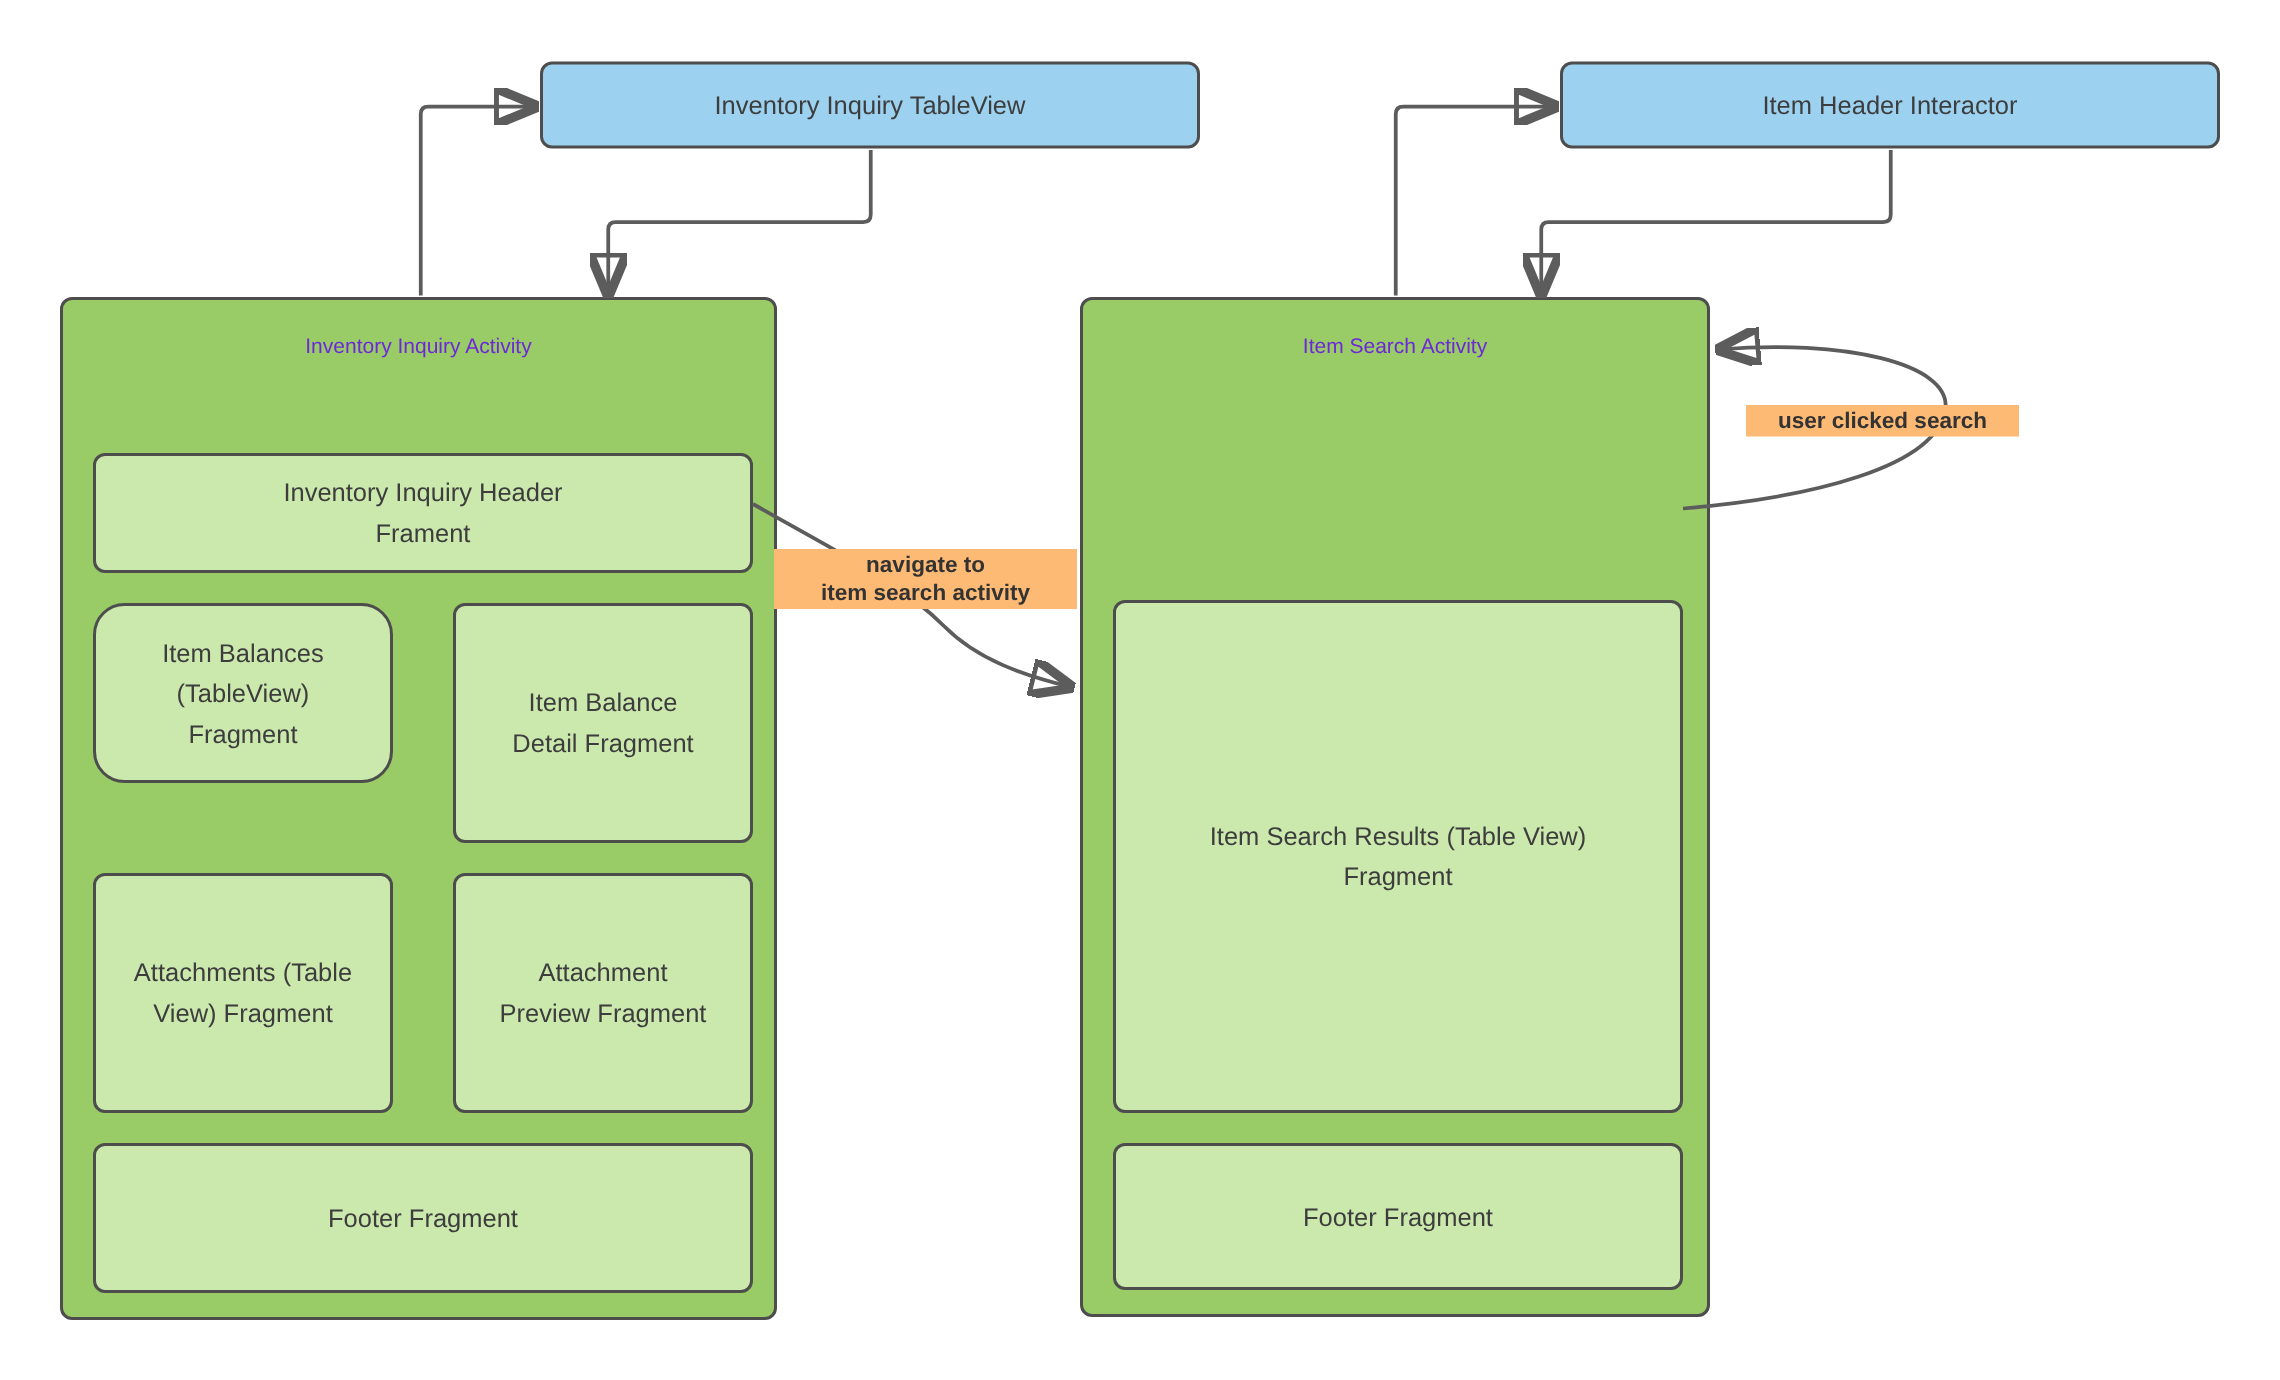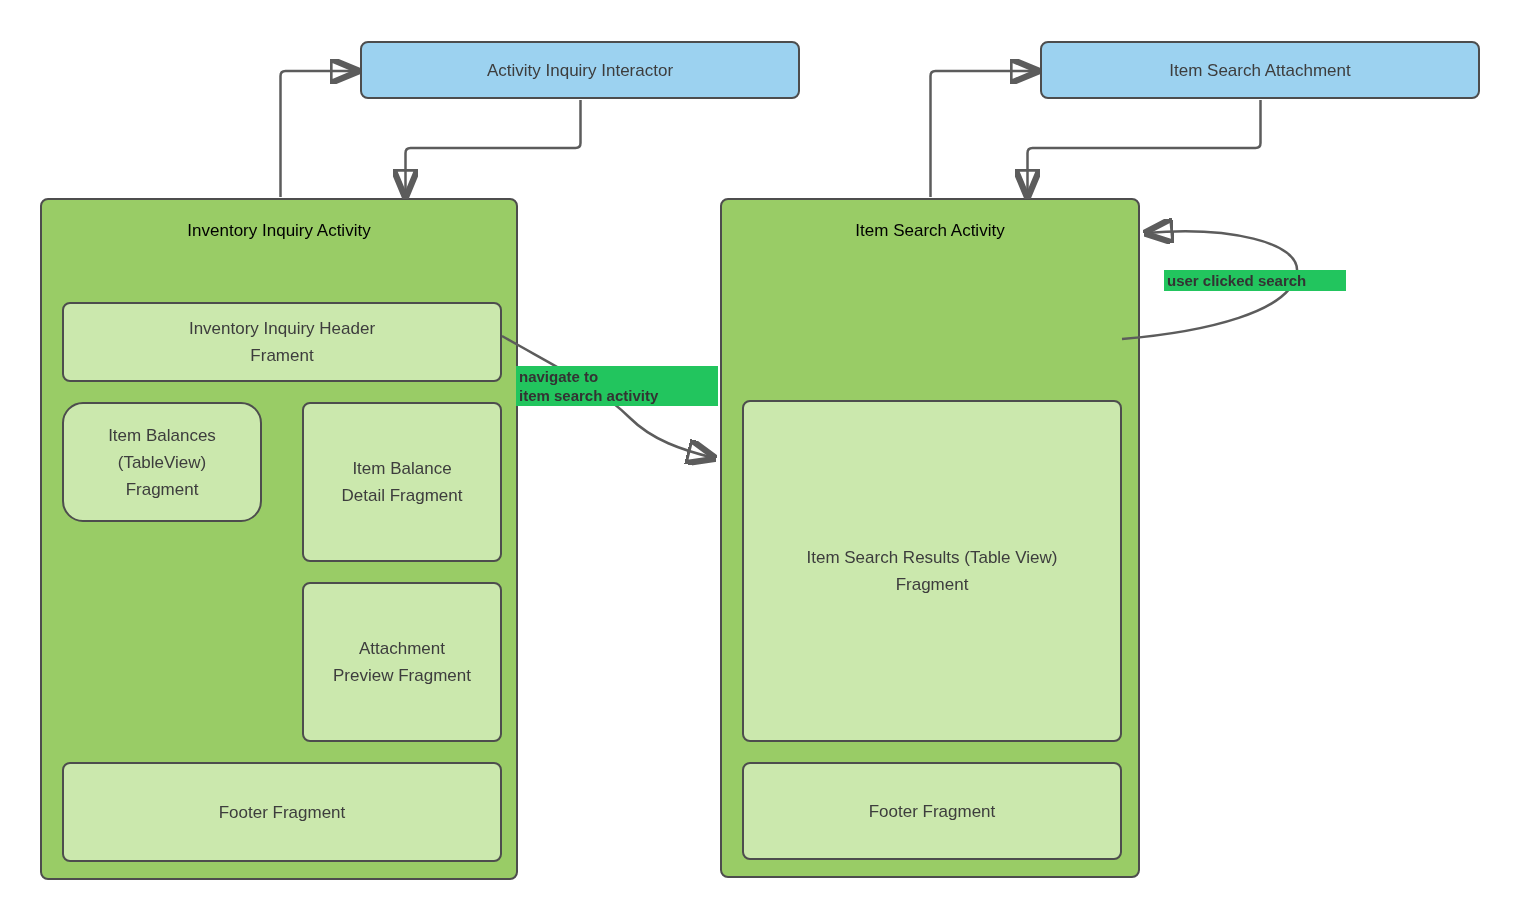--- a/index.html
+++ b/index.html
@@ -25,22 +25,22 @@
     line-height: 27px;
     z-index: 2;
   }
   .interactor { background: #9cd2f0; }
   .activity   { background: #99cc66; display: block; }
   .fragment   { background: #cbe8ad; }
   .activity-title {
     display: block;
     padding-top: 17px;
     text-align: center;
-    font-size: 17px;
-    color: #000000;
+    font-size: 14px;
+    color: #6d28d9;
   }
   
   .frag-ii-header   { left: 20px;  top: 102px; width: 440px; height: 80px; }
   .frag-balances    { left: 20px;  top: 202px; width: 200px; height: 120px; border-radius: 21px; }
   .frag-detail      { left: 260px; top: 202px; width: 200px; height: 160px; }
   .frag-attach      { left: 20px;  top: 382px; width: 200px; height: 160px; }
   .frag-preview     { left: 260px; top: 382px; width: 200px; height: 160px; justify-content: center; }
   .frag-ii-footer   { left: 20px;  top: 562px; width: 440px; height: 100px; }
   .frag-is-header   { left: 20px;  top: 102px; width: 380px; height: 80px; }
   .frag-is-results  { left: 20px;  top: 200px; width: 380px; height: 342px; }
@@ -67,22 +67,22 @@
     stroke-width: 2.5;
     stroke-linejoin: round;
   }
   .edge-label {
     position: absolute;
     z-index: 6;
     font-size: 15px;
     font-weight: bold;
     line-height: 19px;
     color: #333333;
-    text-align: left;
-    background: #22c55e;
+    text-align: center;
+    background: #fdba74;
     padding: 1px 3px;
   }
   #navigate-label { left: 516px; top: 366px; width: 196px; }
   #user-clicked-label { left: 1164px; top: 270px; width: 176px; }
 </style>
 </head>
 <body>
 
 <div id="canvas">
 
@@ -100,37 +100,40 @@
     <path d="M 1122 339 C 1205 332, 1292 312, 1297 272 C 1300 242, 1228 226, 1146 233" marker-end="url(#arrow)"></path>
   </svg>
 
   <div id="navigate-label" class="edge-label">
     <div>navigate to</div>
     <div>item search activity</div>
   </div>
   <div id="user-clicked-label" class="edge-label">user clicked search</div>
 
   <div class="node interactor" style="left:360px; top:41px; width:440px; height:58px;">
-    <span class="lbl">Activity Inquiry Interactor</span>
+    <span class="lbl">Inventory Inquiry TableView</span>
   </div>
   <div class="node interactor" style="left:1040px; top:41px; width:440px; height:58px;">
-    <span class="lbl">Item Search Attachment</span>
+    <span class="lbl">Item Header Interactor</span>
   </div>
 
   <div class="node activity" style="left:40px; top:198px; width:478px; height:682px;">
     <div class="activity-title">Inventory Inquiry Activity</div>
 
     <div class="node fragment frag-ii-header">
       <span class="lbl w230">Inventory Inquiry Header Frament</span>
     </div>
     <div class="node fragment frag-balances">
       <span class="lbl w125">Item Balances (TableView) Fragment</span>
     </div>
     <div class="node fragment frag-detail">
       <span class="lbl w135">Item Balance Detail Fragment</span>
+    </div>
+    <div class="node fragment frag-attach">
+      <span class="lbl w180">Attachments (Table View) Fragment</span>
     </div>
     <div class="node fragment frag-preview">
       <span class="lbl w150">Attachment Preview Fragment</span>
     </div>
     <div class="node fragment frag-ii-footer">
       <span class="lbl">Footer Fragment</span>
     </div>
   </div>
 
   <div class="node activity" style="left:720px; top:198px; width:420px; height:680px;">

